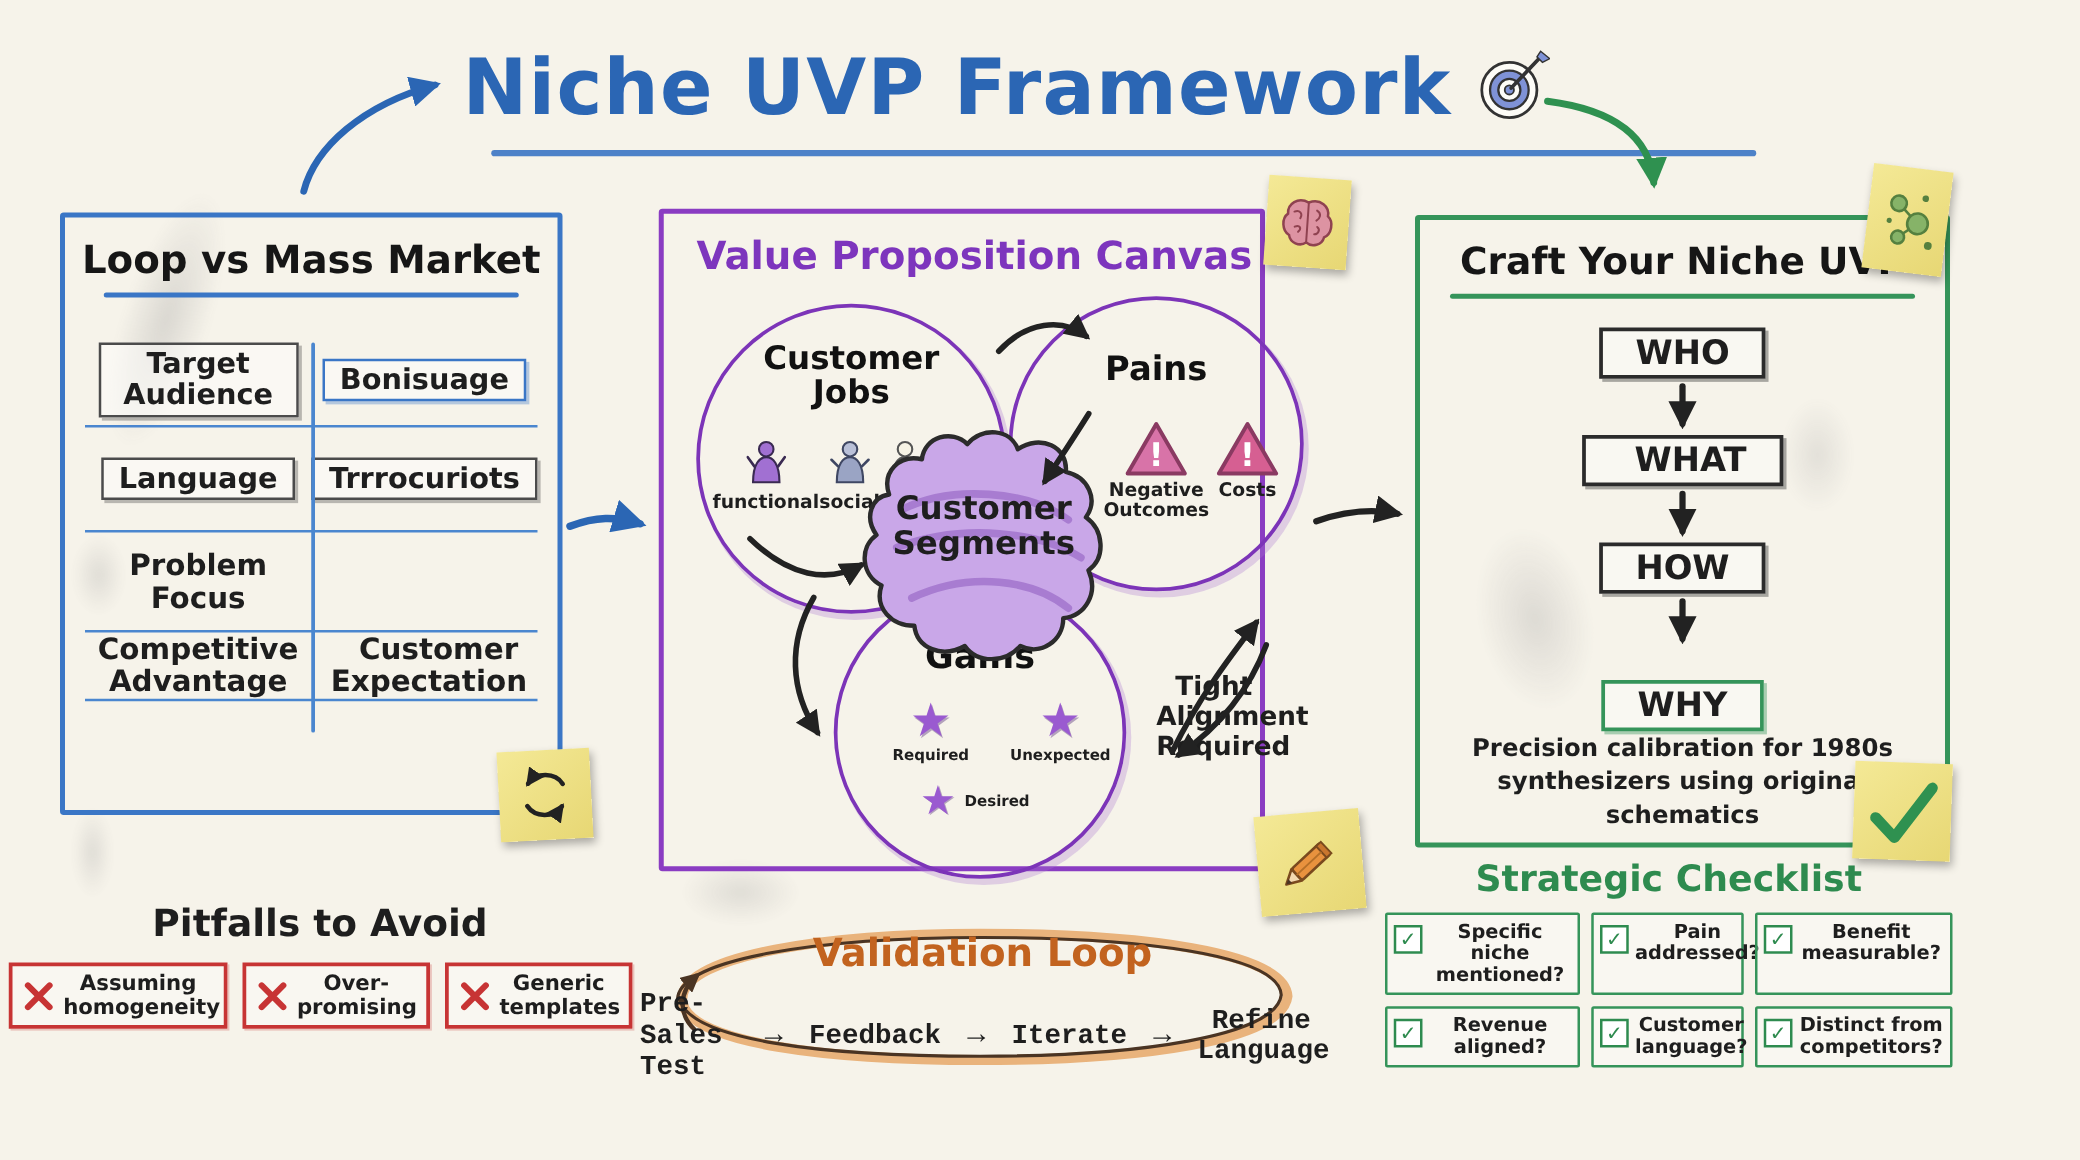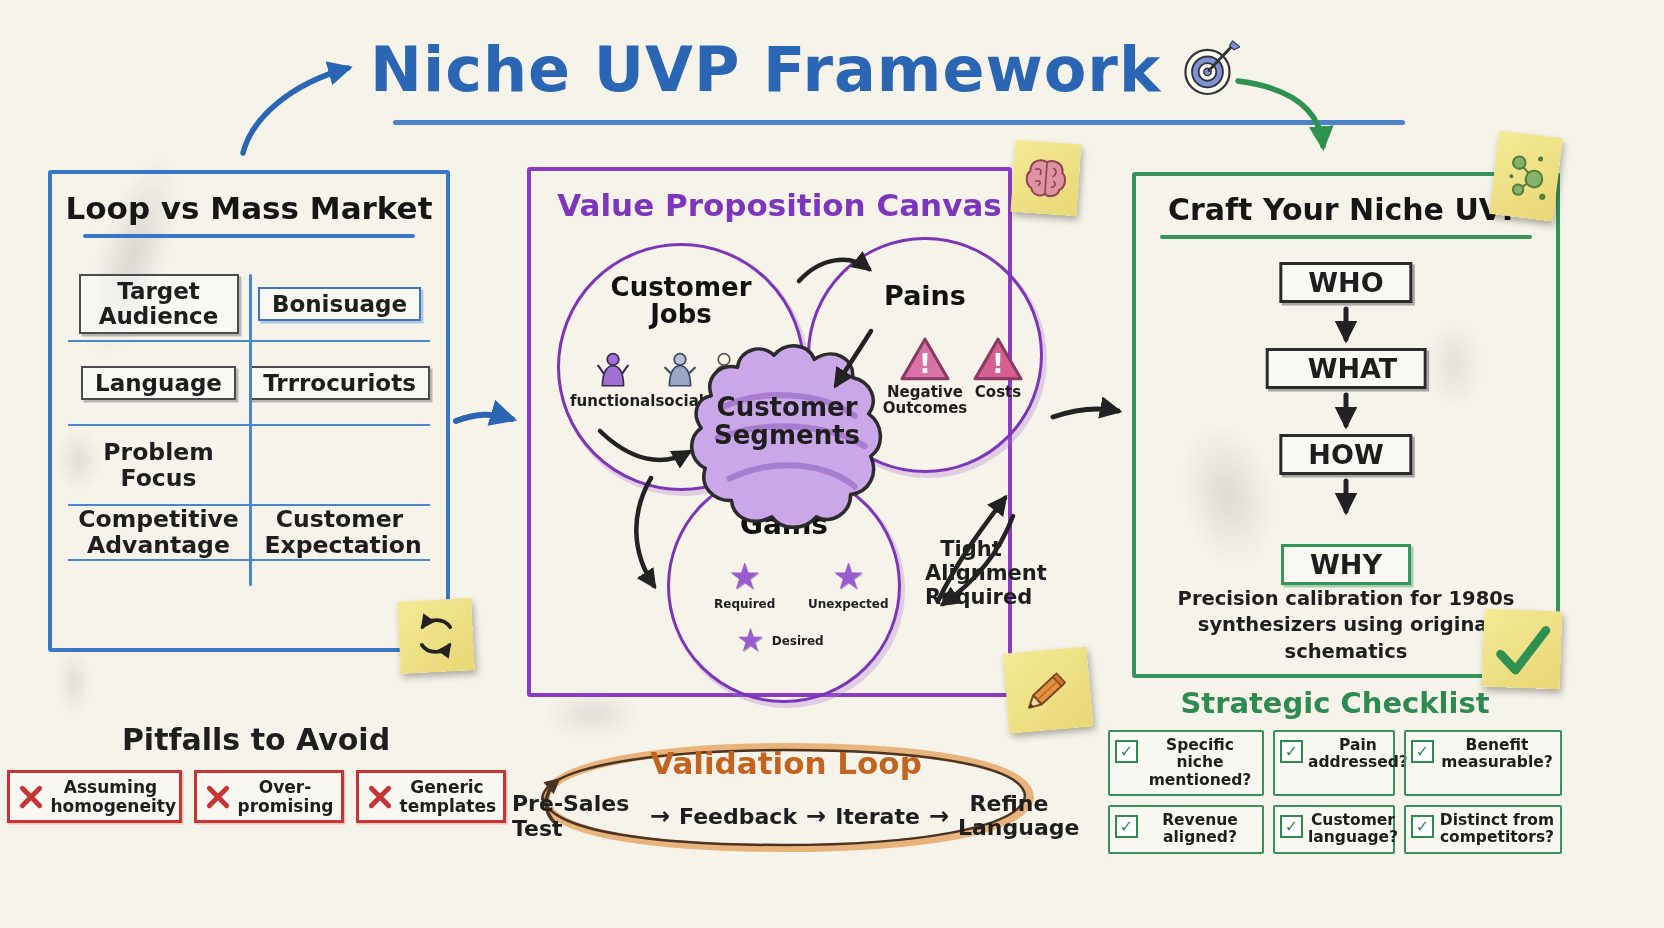--- a/index.html
+++ b/index.html
@@ -92,22 +92,22 @@
   
   #pitfalls{left:48px;top:722px;width:416px;z-index:2;}
   #pf-title{text-align:center;font-size:30px;font-weight:bold;}
   #pf-row{margin-top:13px;display:flex;gap:12px;justify-content:center;align-items:stretch;}
   .pf-item{border:3px solid #c73434;background:rgba(255,255,255,.35);padding:5px 8px;
     display:flex;align-items:center;gap:7px;box-shadow:1.5px 1.5px 0 rgba(199,52,52,.25);}
   .pf-label{font-size:17px;font-weight:bold;line-height:1.1;text-align:center;}
   
   #validation{left:512px;top:734px;width:548px;height:128px;z-index:2;}
   #vl-title{position:absolute;top:11px;width:100%;text-align:center;font-size:31px;font-weight:bold;color:#c2631f;}
-  #vl-flow{position:absolute;top:57px;width:100%;display:flex;justify-content:center;align-items:center;gap:9px;
-    font-size:22px;font-weight:bold;}
+  #vl-flow{position:absolute;top:57px;width:100%;display:flex;justify-content:center;align-items:center;gap:21px;
+    font-size:22px;font-weight:bold;font-family:Liberation Mono, monospace;}
   .vl-arrow{font-size:24px;}
   #vl-last{width:102px;line-height:1.08;text-align:center;}
   
   .sticky{position:absolute;background:linear-gradient(140deg,#f4e996,#e7d774);
     box-shadow:2px 4px 7px rgba(0,0,0,.3);display:flex;align-items:center;justify-content:center;z-index:6;}
   #sticky-brain{left:1013px;top:142px;width:66px;height:72px;transform:rotate(4deg);}
   #sticky-molecule{left:1494px;top:134px;width:64px;height:84px;transform:rotate(7deg);}
   #sticky-refresh{left:399px;top:600px;width:74px;height:72px;transform:rotate(-3deg);}
   #sticky-pencil{left:1006px;top:650px;width:84px;height:80px;transform:rotate(-5deg);}
   #sticky-check{left:1483px;top:610px;width:78px;height:78px;transform:rotate(2deg);}
@@ -163,21 +163,21 @@
       <div class="lp-cell">
           <span class="plain" style="max-width:125px;">Problem Focus</span>
         </div>
       <div class="lp-cell"></div>
     </div>
     <div class="lp-row">
       <div class="lp-cell">
           <span class="plain" style="max-width:165px;">Competitive Advantage</span>
         </div>
       <div class="lp-cell">
-          <span class="plain" style="max-width:150px;">Customer Expectation</span>
+          <span class="plain" style="max-width:150px;text-align:right;">Customer Expectation</span>
         </div>
     </div>
   </div>
 </div>
 
 <div id="canvas-panel" class="panel">
   <div class="panel-title">Value Proposition Canvas</div>
 
   <div id="jobs-circle" class="circle">
     <div id="jobs-title" class="circle-title" style="width:150px;left:46px;">Customer Jobs</div>

